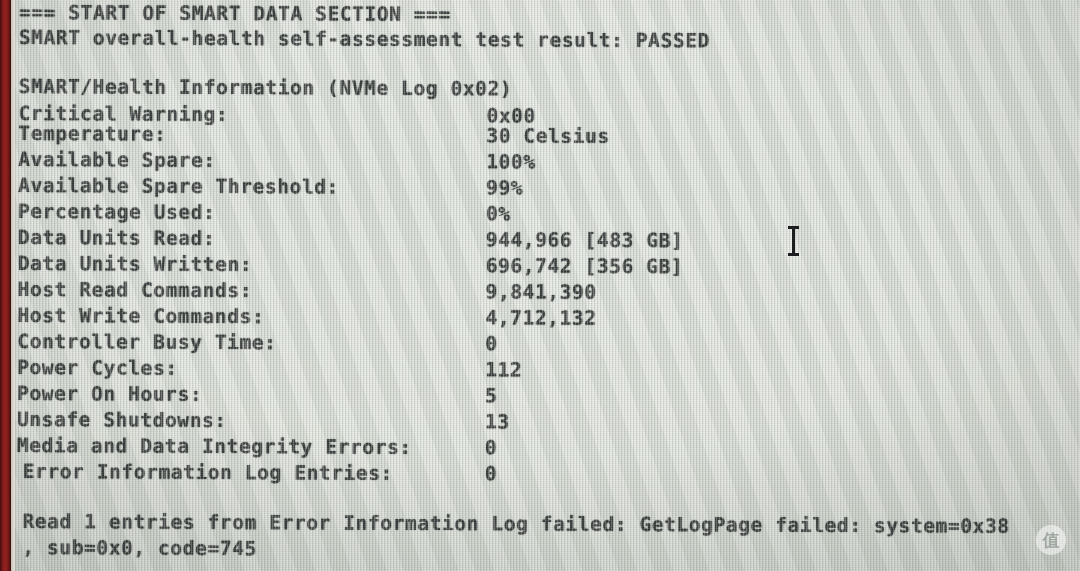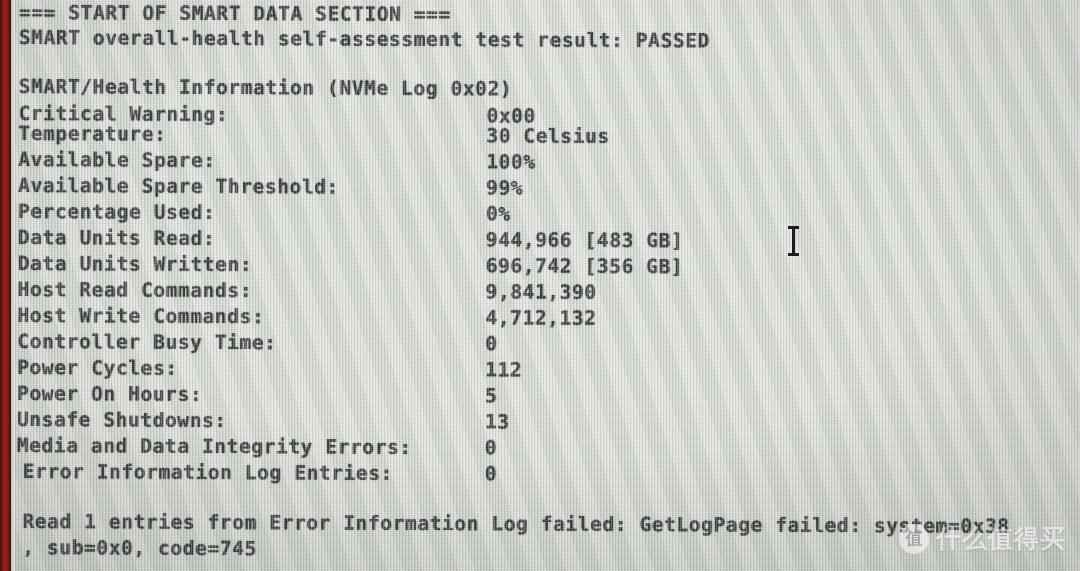--- a/index.html
+++ b/index.html
@@ -235,16 +235,15 @@
   </div>
 
   <div class="ibeam" id="mouse-ibeam" style="left: 788px; top: 226px;">
     <div class="bar-t"></div>
     <div class="stem"></div>
     <div class="bar-b"></div>
   </div>
 
   <div class="watermark" id="site-watermark" style="right:14px; bottom:16px;">
     <div class="wm-badge">值</div>
-    <div class="wm-text">什么值得买</div>
   </div>
 
 </div>
 
 </body></html>

